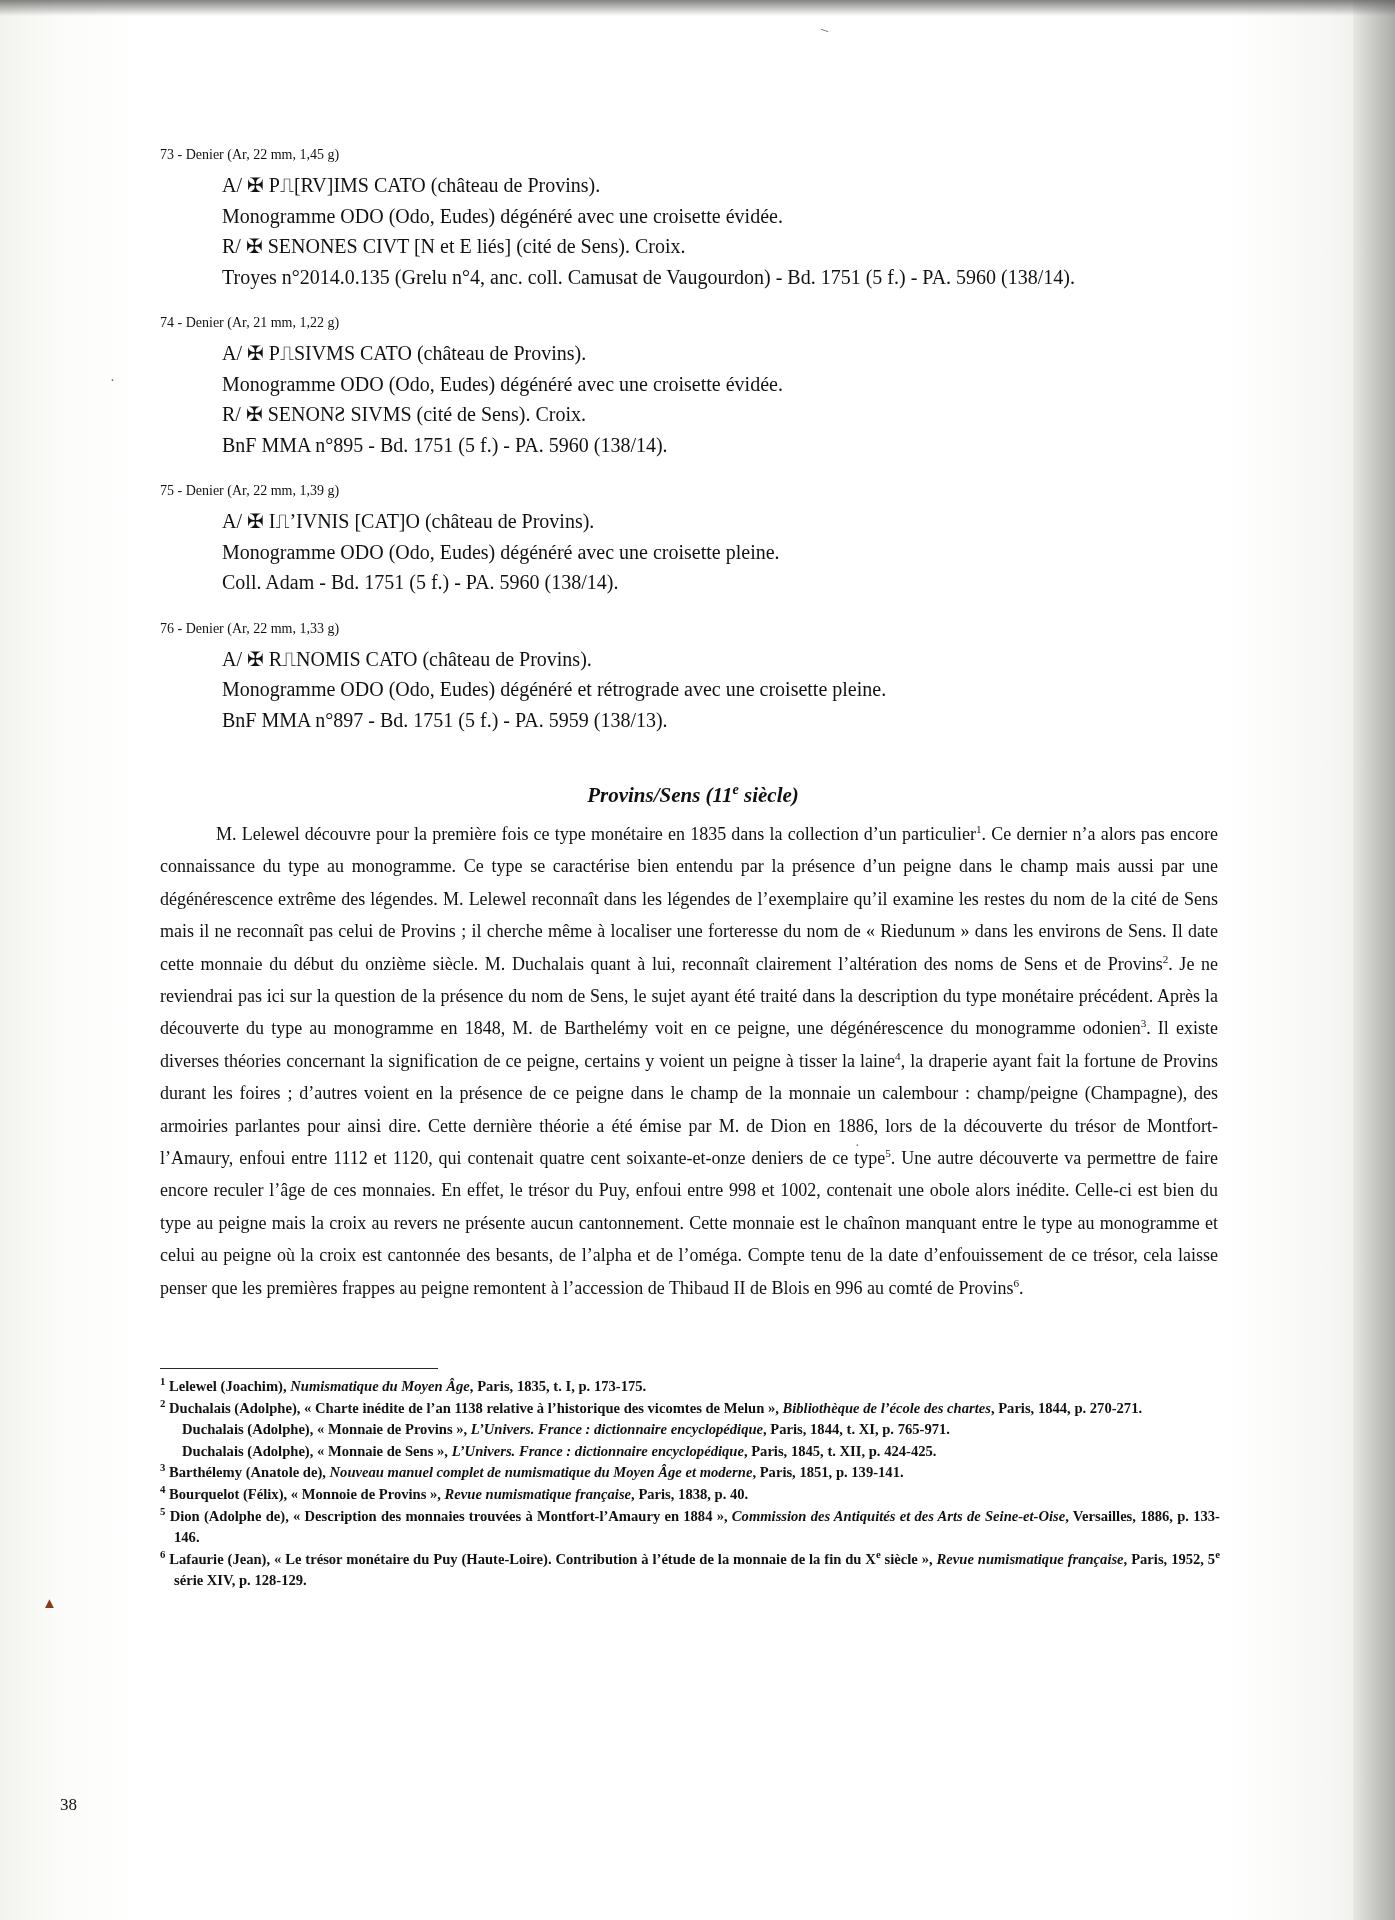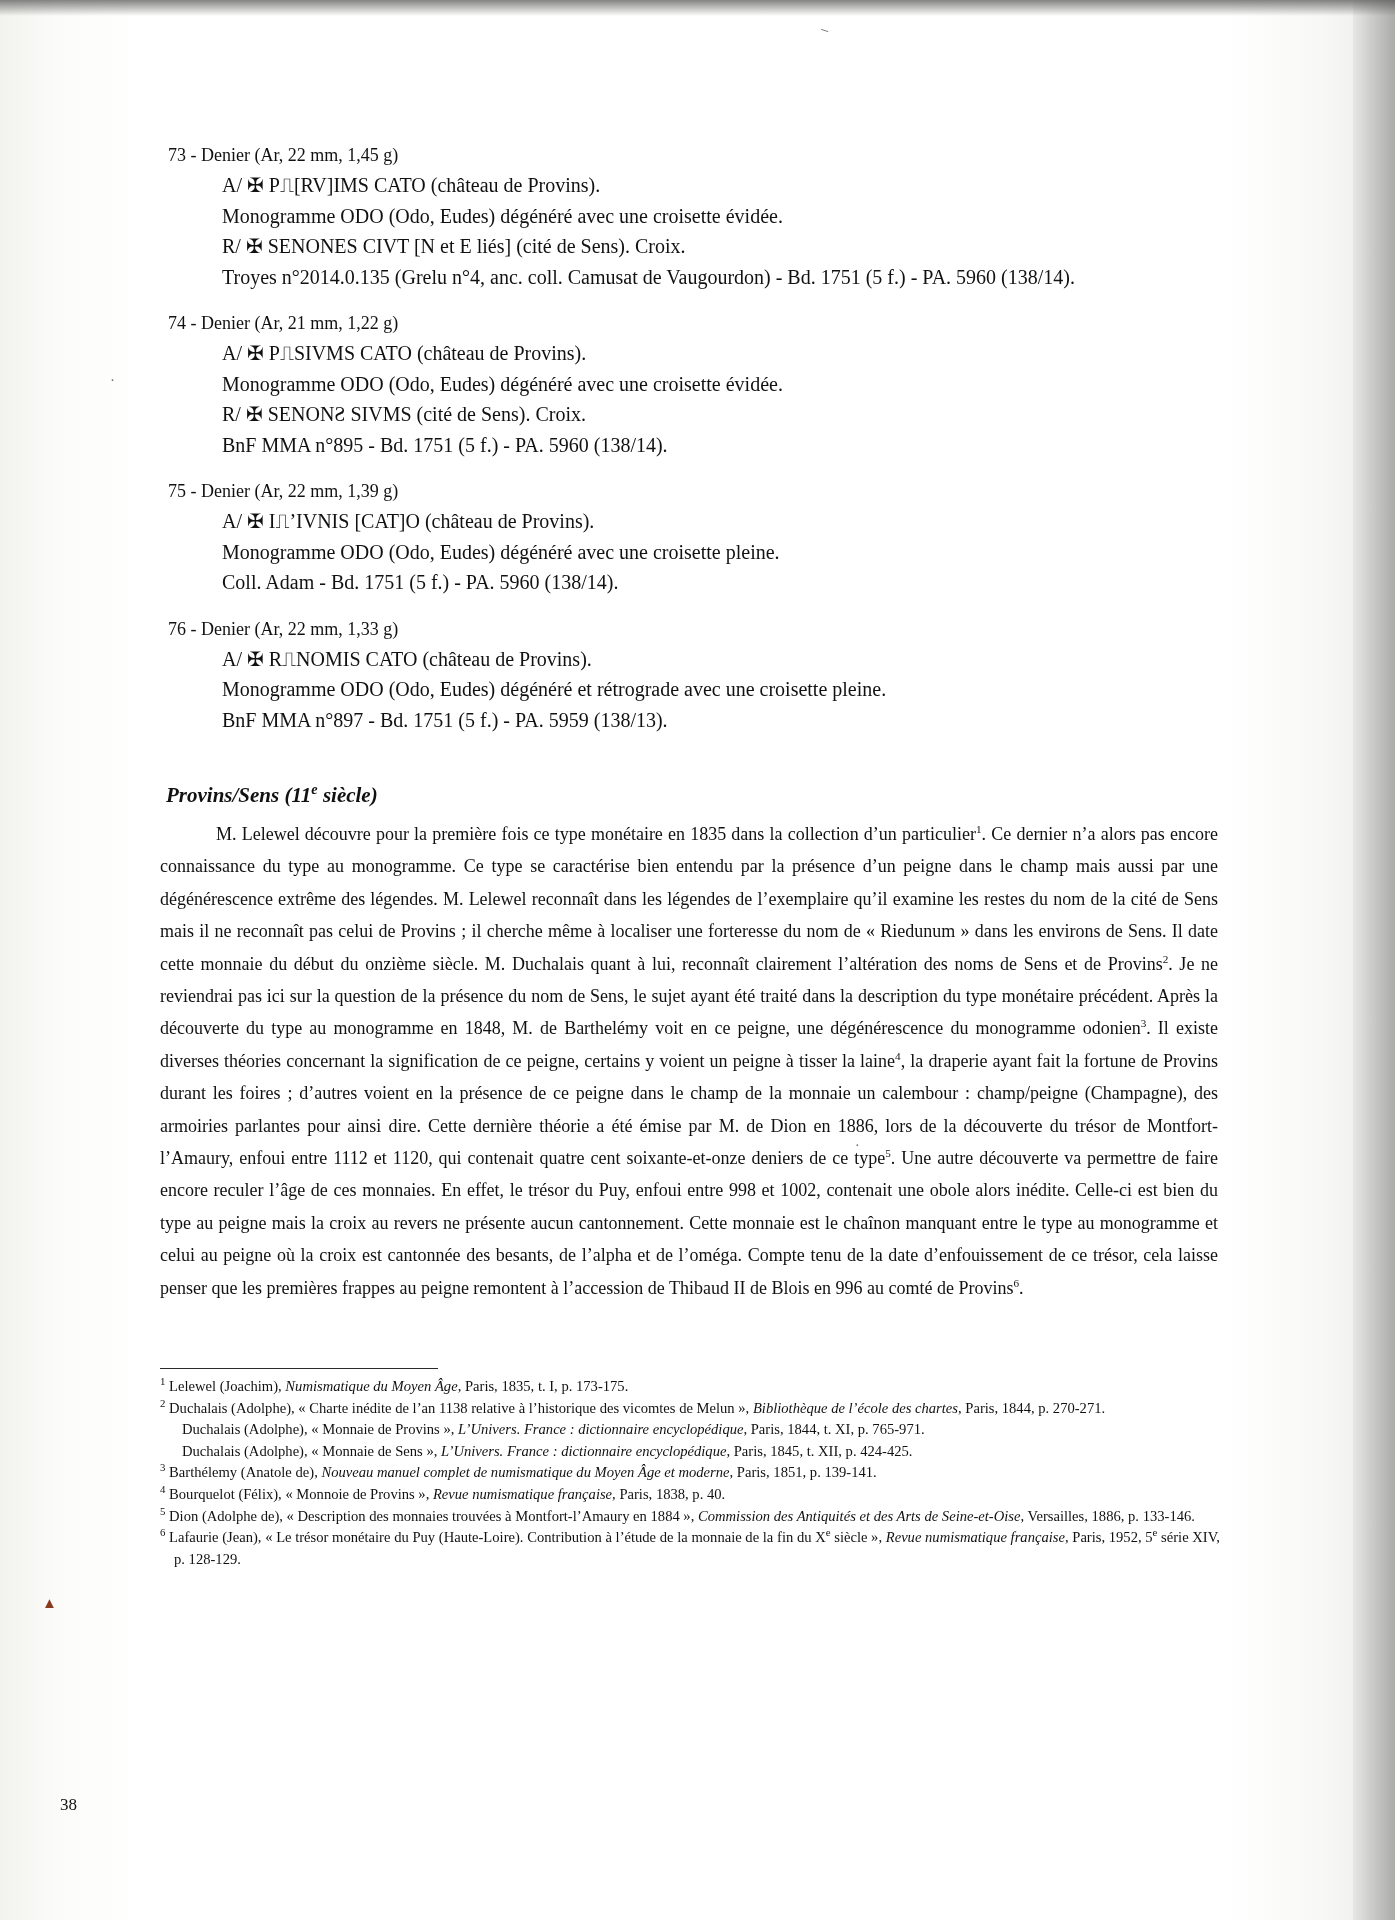--- a/index.html
+++ b/index.html
@@ -34,40 +34,40 @@
   .content {
     position: absolute;
     left: 160px;
     top: 140px;
     width: 1060px;
   }
 
   
   .entry { margin-bottom: 6px; }
   .entry-head {
-    font-size: 18px;
+    font-size: 14px;
     line-height: 30px;
-    margin-left: 8px;
   }
   .entry-body {
     margin-left: 62px;
     font-size: 20px;
     line-height: 30.5px;
   }
   .entry-line { white-space: nowrap; }
   .gap { height: 10px; }
 
   
   .section-title {
     margin-top: 46px;
     margin-bottom: 10px;
     font-weight: bold;
     font-style: italic;
     font-size: 21px;
     margin-left: 6px;
+    text-align: center;
   }
   .section-title sup { font-size: 0.68em; font-style: italic; vertical-align: super; }
 
   
   .body-text {
     font-size: 18px;
     line-height: 32.4px;
     text-align: justify;
     text-indent: 56px;
     margin: 0 2px 0 0;
@@ -81,20 +81,21 @@
     margin-left: 0;
     width: 278px;
     height: 1px;
     background: #2b2b2b;
   }
   .footnotes {
     margin-top: 7px;
     font-size: 14.6px;
     line-height: 21.6px;
     text-align: justify;
+    font-weight: bold;
   }
   .fn {
     display: block;
     padding-left: 14px;
     text-indent: -14px;
     margin-bottom: 0px;
   }
   .fn.cont { padding-left: 22px; text-indent: 0; }
   .fn sup { font-size: 0.74em; vertical-align: super; line-height: 0; }
   .fn i { font-style: italic; }

